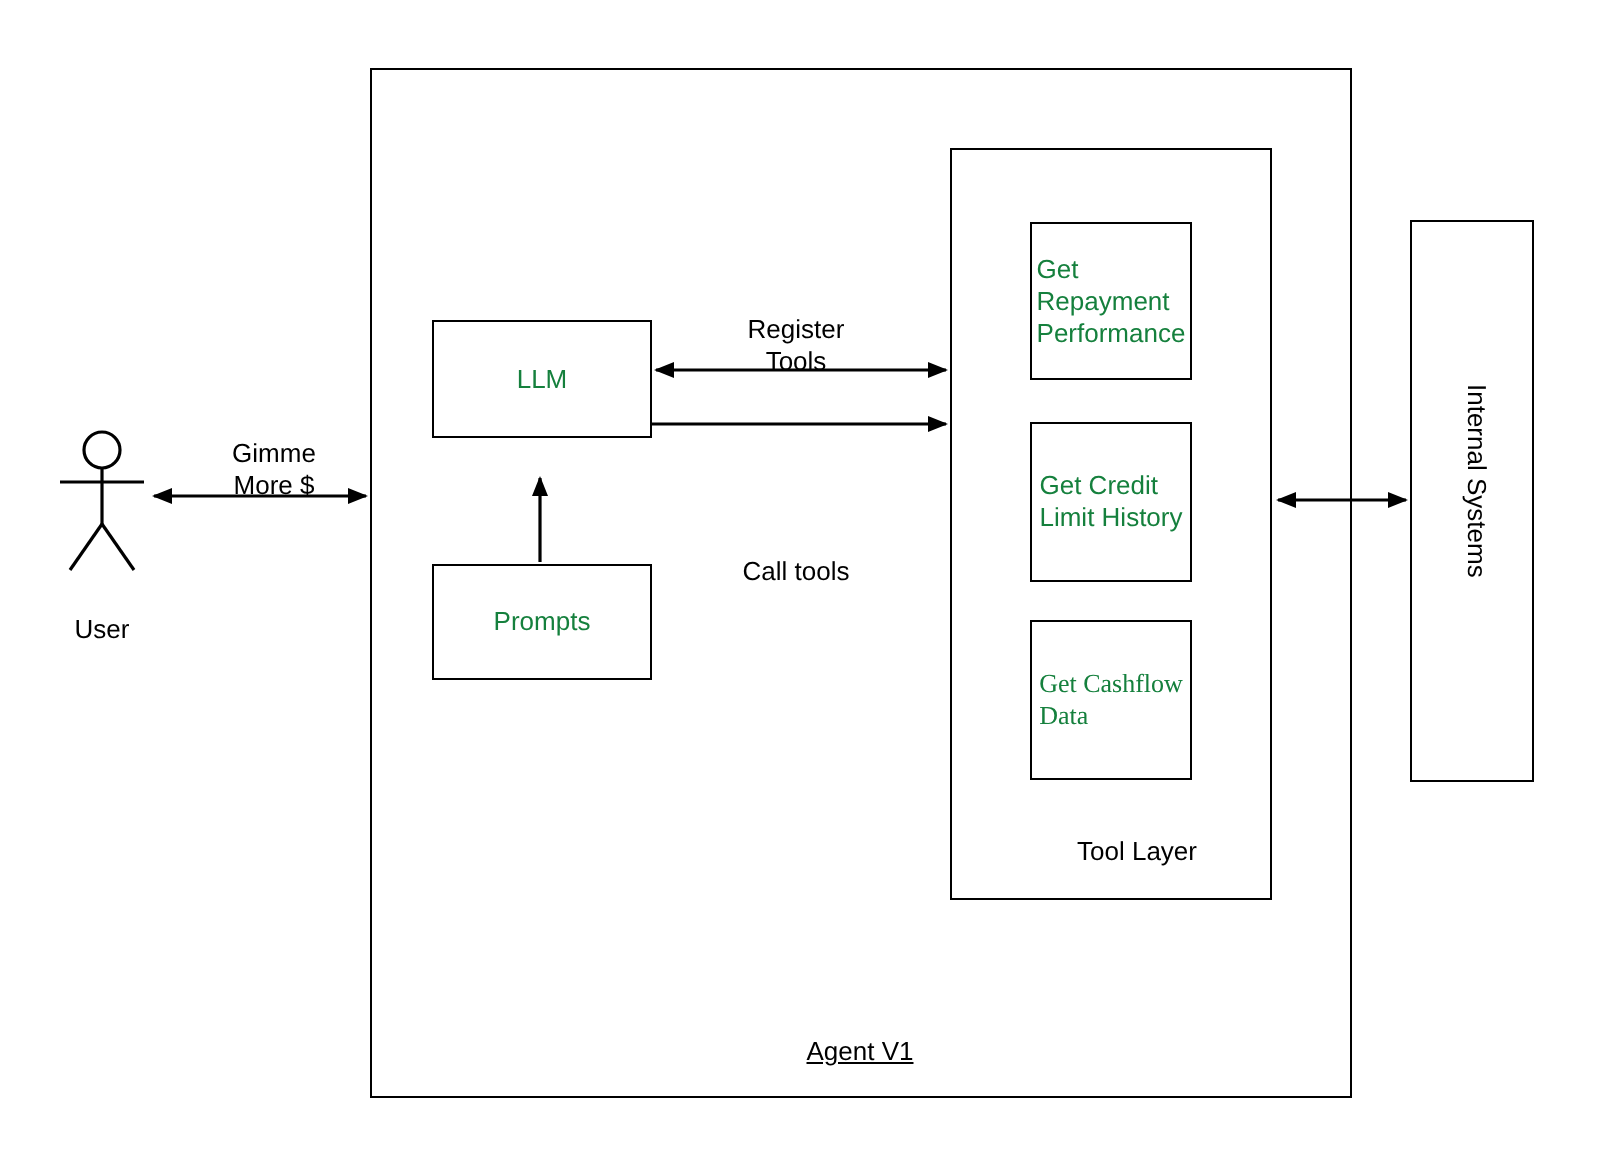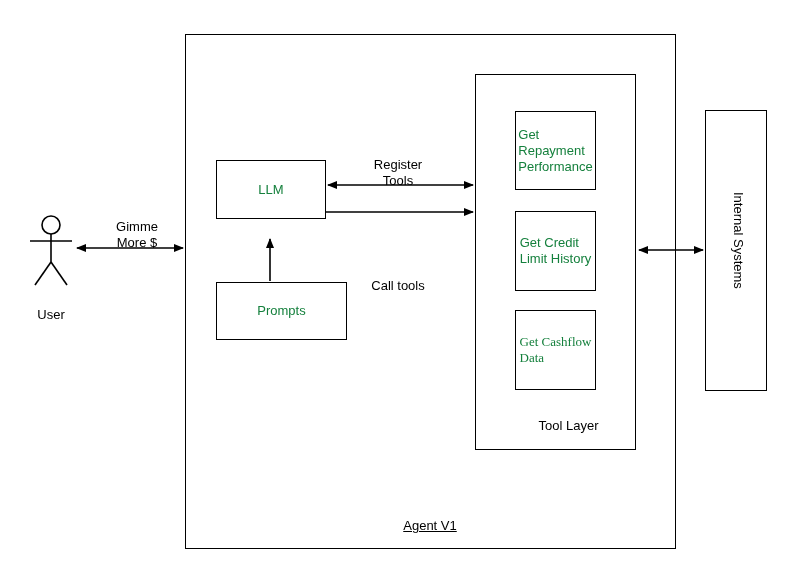--- a/index.html
+++ b/index.html
@@ -70,21 +70,21 @@
 <div id="canvas">
 
   <div class="box container-box" style="left:185px; top:34px; width:491px; height:515px;"></div>
 
   <div class="label-free" style="left:360px; top:518px; width:140px;text-decoration:underline;">Agent V1</div>
 
   <div class="box" style="left:216px; top:160px; width:110px; height:59px;">
     <span>LLM</span>
   </div>
 
-  <div class="box" style="left:216px; top:282px; width:131px; height:58px;">
+  <div class="box" style="left:216px; top:282px; width:110px; height:58px;">
     <span>Prompts</span>
   </div>
 
   <div class="box container-box" style="left:475px; top:74px; width:161px; height:376px;"></div>
 
   <div class="label-free" style="left:498px; top:418px; width:141px;">Tool Layer</div>
 
   <div class="box" style="left:515px; top:111px; width:81px; height:79px;">
     <span style="white-space:pre-line;">Get
 Repayment

